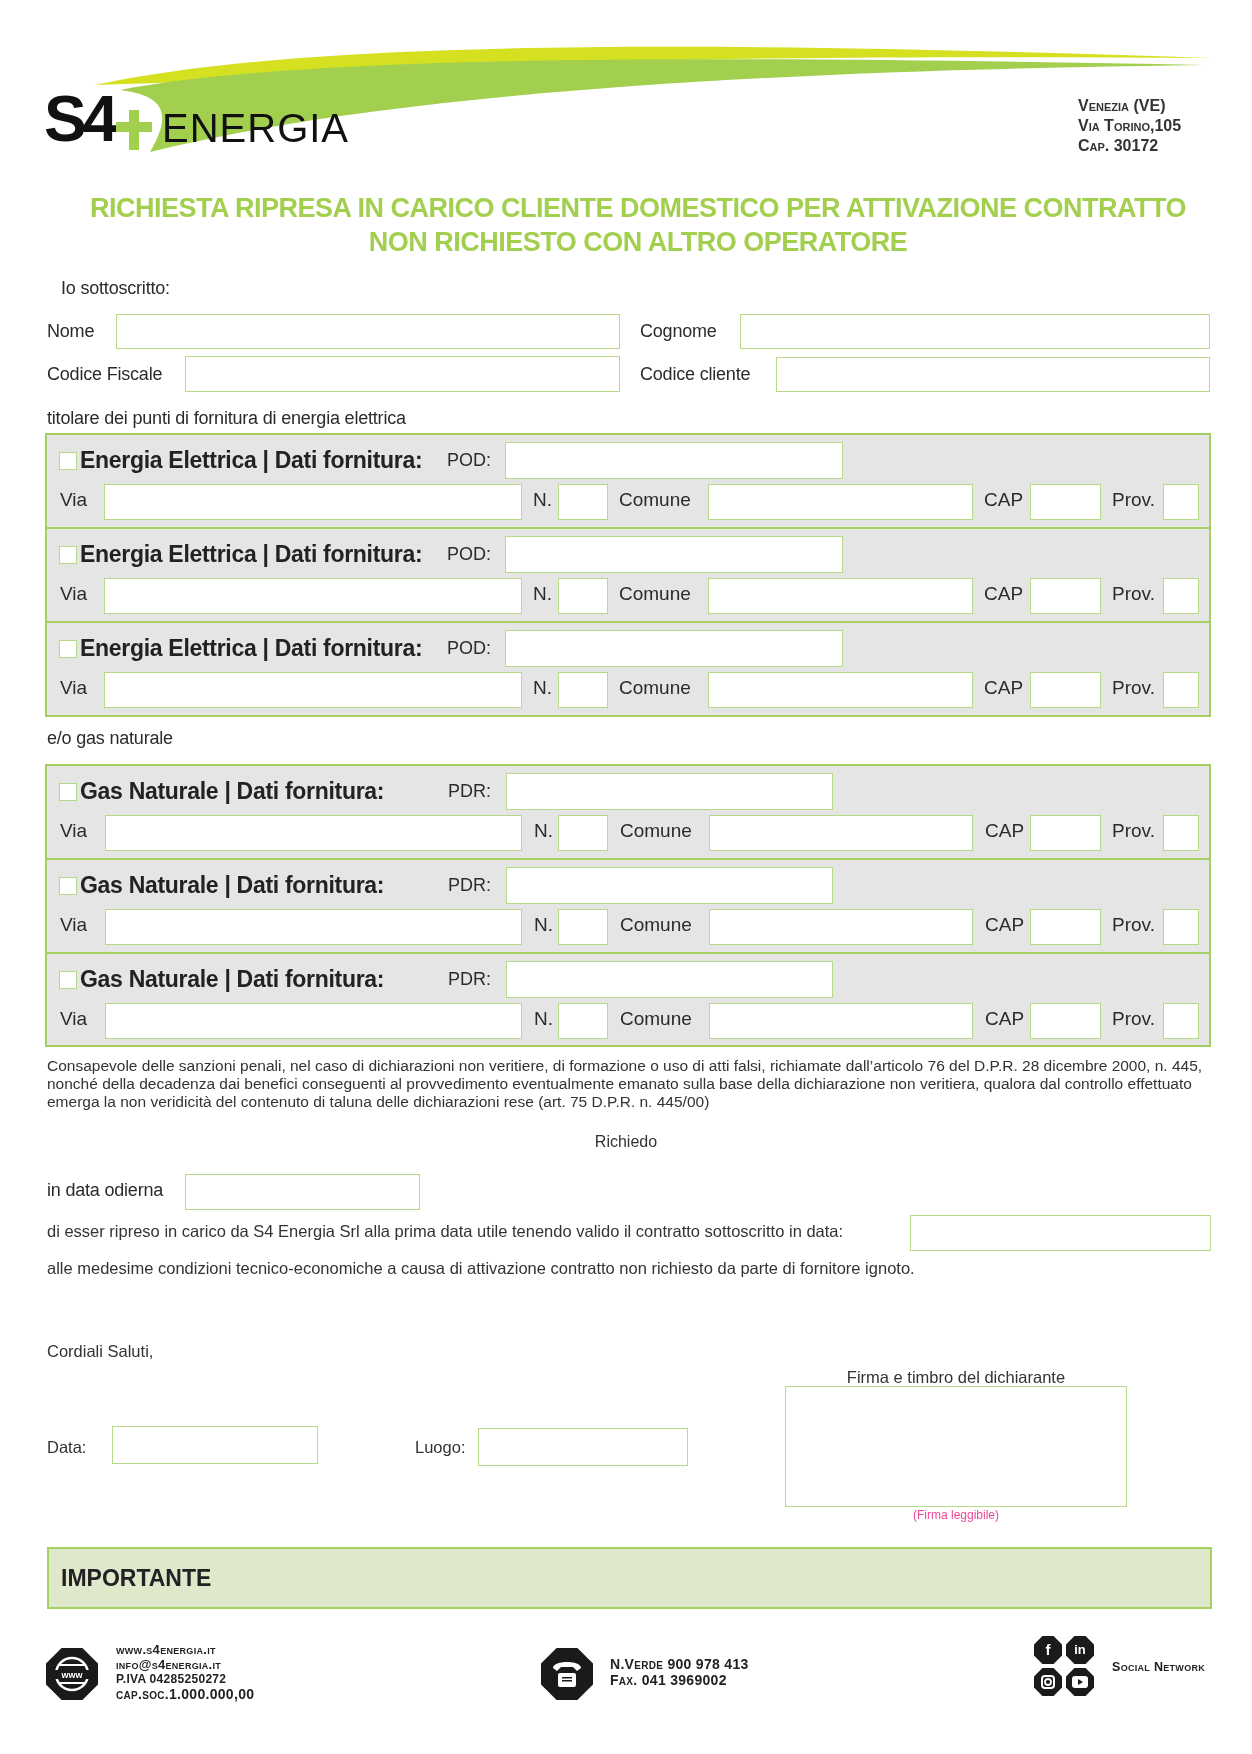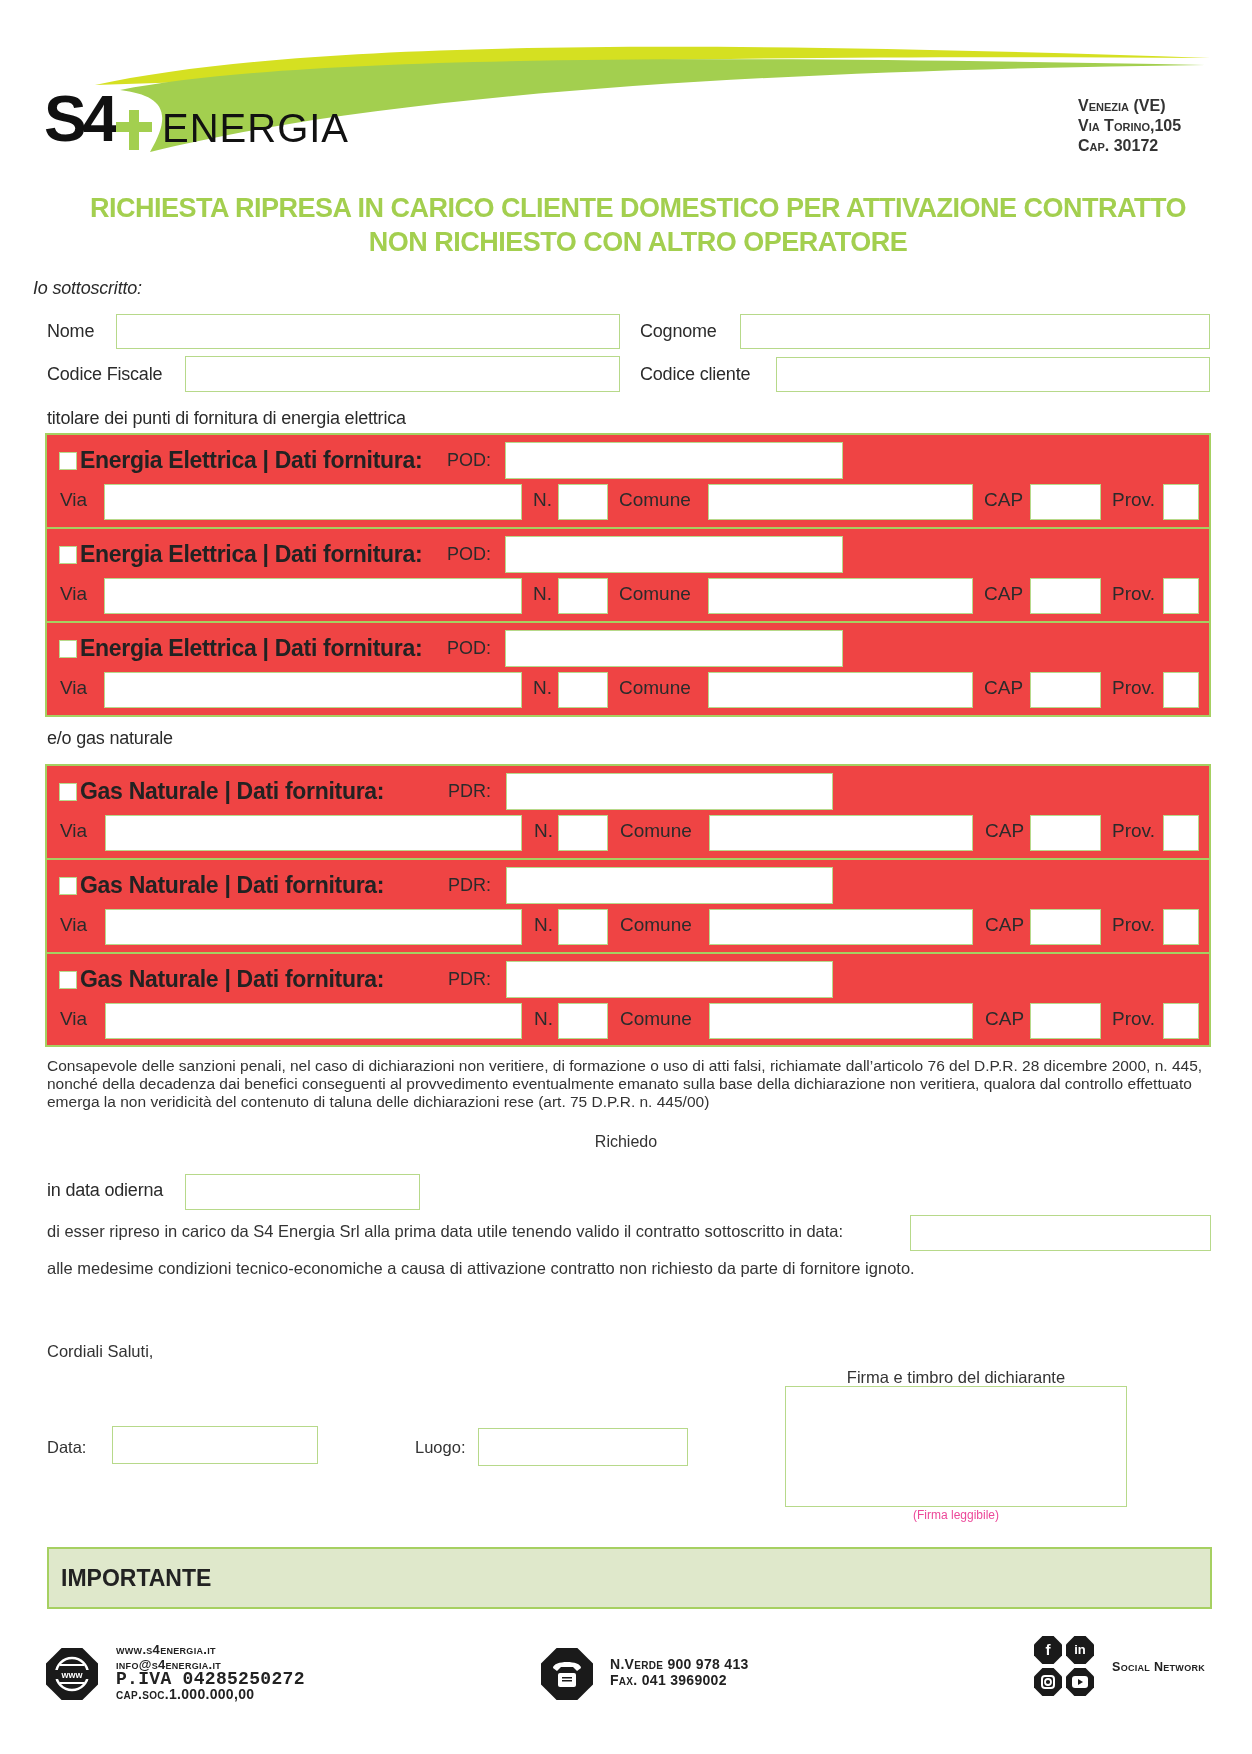--- a/index.html
+++ b/index.html
@@ -2,21 +2,21 @@
 <html><head>
 <meta charset="utf-8">
 <style>
   * { box-sizing: border-box; margin: 0; padding: 0; }
   html, body { width: 1252px; height: 1754px; background: #ffffff; }
   body { position: relative; font-family: "Liberation Sans", sans-serif; color: #2a2a2a; overflow: hidden; }
   .abs { position: absolute; }
   .lbl { position: absolute; font-size: 18px; color: #2b2b2b; white-space: nowrap; letter-spacing: -0.2px; }
   .field { position: absolute; background: #ffffff; border: 1.5px solid #b7d98a; }
   .green-title { color: #a3cf4f; font-weight: bold; font-size: 27px; text-align: center; width: 100%; letter-spacing: -0.5px; }
-  .panel { position: absolute; left: 45px; width: 1166px; background: #ef4444; border: 2px solid #a6d061; }
+  .panel { position: absolute; left: 45px; width: 1166px; background: #e5e5e5; border: 2px solid #a6d061; }
   .panel-row { position: absolute; left: 0; width: 100%; height: 94px; border-bottom: 2px solid #a6d061; }
   .panel-row:last-child { border-bottom: none; }
   .chk { position: absolute; width: 18px; height: 18px; background: #fff; border: 1.5px solid #b7d98a; }
   .sect-title { position: absolute; font-size: 23px; font-weight: bold; color: #222; white-space: nowrap; letter-spacing: -0.3px; }
   .small-lbl { position: absolute; font-size: 19px; color: #2b2b2b; white-space: nowrap; }
   .body-txt { position: absolute; font-size: 15.5px; color: #333; line-height: 18px; }
   .foot-txt { position: absolute; font-size: 13px; font-weight: bold; color: #222; line-height: 15px; font-variant: small-caps; letter-spacing: 0.3px; }
   .oct { position: absolute; width: 52px; height: 52px; background: #1a1a1a;
          clip-path: polygon(30% 0, 70% 0, 100% 30%, 100% 70%, 70% 100%, 30% 100%, 0 70%, 0 30%); }
   .oct-sm { position: absolute; width: 28px; height: 28px; background: #1a1a1a;
@@ -40,21 +40,21 @@
   <div>Venezia (VE)</div>
   <div>Via Torino,105</div>
   <div>Cap. 30172</div>
 </div>
 
 <div class="abs" style="left:0;top:193px;width:1252px;margin-left:12px;">
   <div class="green-title">RICHIESTA RIPRESA IN CARICO CLIENTE DOMESTICO PER ATTIVAZIONE CONTRATTO</div>
   <div class="green-title" style="margin-top:3px;">NON RICHIESTO CON ALTRO OPERATORE</div>
 </div>
 
-<div class="lbl" style="left:33px;top:278px;font-style:italic;">Io sottoscritto:</div>
+<div class="lbl" style="left:61px;top:278px;">Io sottoscritto:</div>
 <div class="lbl" style="left:47px;top:321px;">Nome</div>
 <div class="field" style="left:116px;top:314px;width:504px;height:35px;"></div>
 <div class="lbl" style="left:640px;top:321px;">Cognome</div>
 <div class="field" style="left:740px;top:314px;width:470px;height:35px;"></div>
 <div class="lbl" style="left:47px;top:364px;">Codice Fiscale</div>
 <div class="field" style="left:185px;top:356px;width:435px;height:36px;"></div>
 <div class="lbl" style="left:640px;top:364px;">Codice cliente</div>
 <div class="field" style="left:776px;top:357px;width:434px;height:35px;"></div>
 
 <div class="lbl" style="left:47px;top:408px;">titolare dei punti di fornitura di energia elettrica</div>
@@ -192,21 +192,21 @@
     <circle cx="26" cy="26" r="16" fill="none" stroke="#fff" stroke-width="2.5"></circle>
     <rect x="6" y="22" width="40" height="9" fill="#1a1a1a"></rect>
     <text x="26" y="30" font-size="9" font-weight="bold" fill="#fff" text-anchor="middle" font-family="Liberation Sans, sans-serif">www</text>
     <line x1="14" y1="17" x2="38" y2="17" stroke="#fff" stroke-width="2"></line>
     <line x1="14" y1="35" x2="38" y2="35" stroke="#fff" stroke-width="2"></line>
   </svg>
 </div>
 <div class="foot-txt" style="left:116px;top:1642px;">
   <div>www.s4energia.it</div>
   <div>info@s4energia.it</div>
-  <div style="font-size:18px;font-family:Liberation Mono, monospace;">P.IVA 04285250272</div>
+  <div style="font-size:12px;">P.IVA 04285250272</div>
   <div style="font-size:14px;">cap.soc.1.000.000,00</div>
 </div>
 
 <div class="oct" style="left:541px;top:1648px;">
   <svg width="52" height="52" viewBox="0 0 52 52">
     <path d="M12 20 C12 12, 40 12, 40 20 L36 23 L32 19 L20 19 L16 23 Z" fill="#fff"></path>
     <rect x="17" y="25" width="18" height="14" rx="2" fill="#fff"></rect>
     <rect x="21" y="29" width="10" height="1.5" fill="#1a1a1a"></rect>
     <rect x="21" y="32" width="10" height="1.5" fill="#1a1a1a"></rect>
   </svg>

